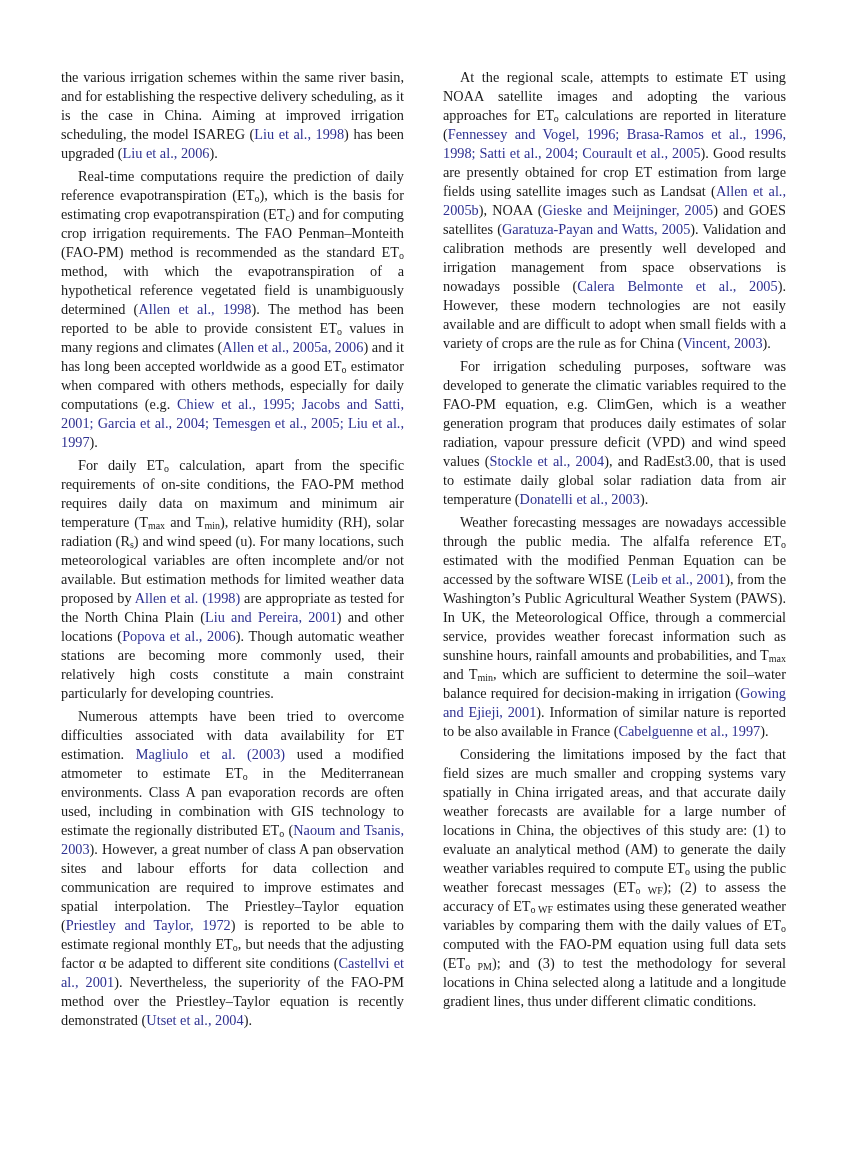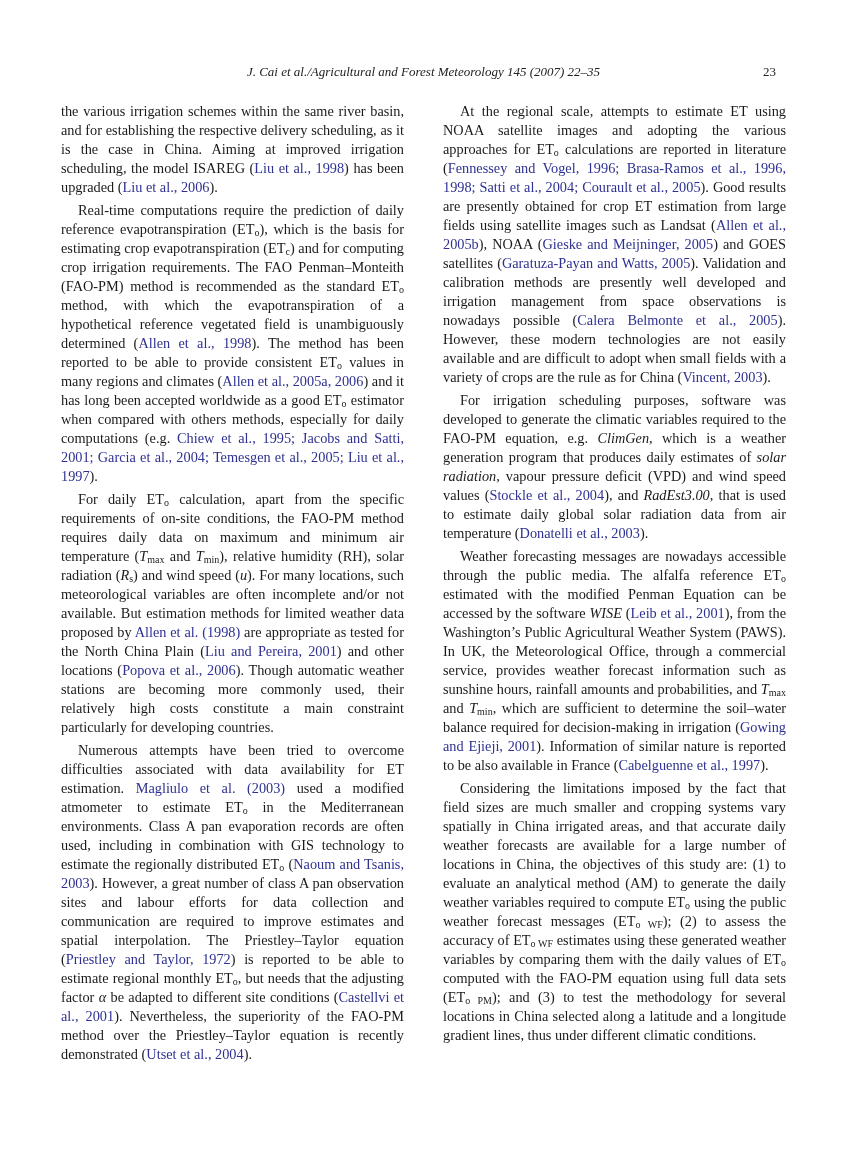--- a/index.html
+++ b/index.html
@@ -38,35 +38,31 @@
   }
   .col {
     flex: 1 1 0;
     text-align: justify;
     font-size: 14.3px;
     line-height: 19px;
   }
   .para { margin: 4px; }
   .para.indent { text-indent: 17px; }
   .cite { color: #2e3191; cursor: pointer; }
-  .it { font-style: italic; }
+  .it { }
   .sb {
     font-size: 0.7em;
     vertical-align: -0.22em;
     line-height: 0;
   }
 </style>
 </head>
 <body>
 
 <div class="page">
-  <header class="running-head">
-    <span class="head-title">J. Cai et al./Agricultural and Forest Meteorology 145 (2007) 22–35</span>
-    <span class="head-page">23</span>
-  </header>
   <main class="columns">
     <section class="col">
         <p class="para"><span>the various irrigation schemes within the same river basin, and for establishing the respective delivery scheduling, as it is the case in China. Aiming at improved irrigation scheduling, the model ISAREG (</span><span class="cite" style="color: rgb(46, 49, 145);">Liu et al., 1998</span><span>) has been upgraded (</span><span class="cite" style="color: rgb(46, 49, 145);">Liu et al., 2006</span><span>).</span></p>
         <p class="para indent"><span>Real-time computations require the prediction of daily reference evapotranspiration (ET</span><span class="sb">o</span><span>), which is the basis for estimating crop evapotranspiration (ET</span><span class="sb">c</span><span>) and for computing crop irrigation requirements. The FAO Penman–Monteith (FAO-PM) method is recommended as the standard ET</span><span class="sb">o</span><span> method, with which the evapotranspiration of a hypothetical reference vegetated field is unambiguously determined (</span><span class="cite" style="color: rgb(46, 49, 145);">Allen et al., 1998</span><span>). The method has been reported to be able to provide consistent ET</span><span class="sb">o</span><span> values in many regions and climates (</span><span class="cite" style="color: rgb(46, 49, 145);">Allen et al., 2005a, 2006</span><span>) and it has long been accepted worldwide as a good ET</span><span class="sb">o</span><span> estimator when compared with others methods, especially for daily computations (e.g. </span><span class="cite" style="color: rgb(46, 49, 145);">Chiew et al., 1995; Jacobs and Satti, 2001; Garcia et al., 2004; Temesgen et al., 2005; Liu et al., 1997</span><span>).</span></p>
         <p class="para indent"><span>For daily ET</span><span class="sb">o</span><span> calculation, apart from the specific requirements of on-site conditions, the FAO-PM method requires daily data on maximum and minimum air temperature (</span><span class="it">T</span><span class="sb">max</span><span> and </span><span class="it">T</span><span class="sb">min</span><span>), relative humidity (RH), solar radiation (</span><span class="it">R</span><span class="sb">s</span><span>) and wind speed (</span><span class="it">u</span><span>). For many locations, such meteorological variables are often incomplete and/or not available. But estimation methods for limited weather data proposed by </span><span class="cite" style="color: rgb(46, 49, 145);">Allen et al. (1998)</span><span> are appropriate as tested for the North China Plain (</span><span class="cite" style="color: rgb(46, 49, 145);">Liu and Pereira, 2001</span><span>) and other locations (</span><span class="cite" style="color: rgb(46, 49, 145);">Popova et al., 2006</span><span>). Though automatic weather stations are becoming more commonly used, their relatively high costs constitute a main constraint particularly for developing countries.</span></p>
         <p class="para indent"><span>Numerous attempts have been tried to overcome difficulties associated with data availability for ET estimation. </span><span class="cite" style="color: rgb(46, 49, 145);">Magliulo et al. (2003)</span><span> used a modified atmometer to estimate ET</span><span class="sb">o</span><span> in the Mediterranean environments. Class A pan evaporation records are often used, including in combination with GIS technology to estimate the regionally distributed ET</span><span class="sb">o</span><span> (</span><span class="cite" style="color: rgb(46, 49, 145);">Naoum and Tsanis, 2003</span><span>). However, a great number of class A pan observation sites and labour efforts for data collection and communication are required to improve estimates and spatial interpolation. The Priestley–Taylor equation (</span><span class="cite" style="color: rgb(46, 49, 145);">Priestley and Taylor, 1972</span><span>) is reported to be able to estimate regional monthly ET</span><span class="sb">o</span><span>, but needs that the adjusting factor </span><span class="it">α</span><span> be adapted to different site conditions (</span><span class="cite" style="color: rgb(46, 49, 145);">Castellvi et al., 2001</span><span>). Nevertheless, the superiority of the FAO-PM method over the Priestley–Taylor equation is recently demonstrated (</span><span class="cite" style="color: rgb(46, 49, 145);">Utset et al., 2004</span><span>).</span></p>
       </section>
     <section class="col">
         <p class="para indent"><span>At the regional scale, attempts to estimate ET using NOAA satellite images and adopting the various approaches for ET</span><span class="sb">o</span><span> calculations are reported in literature (</span><span class="cite" style="color: rgb(46, 49, 145);">Fennessey and Vogel, 1996; Brasa-Ramos et al., 1996, 1998; Satti et al., 2004; Courault et al., 2005</span><span>). Good results are presently obtained for crop ET estimation from large fields using satellite images such as Landsat (</span><span class="cite" style="color: rgb(46, 49, 145);">Allen et al., 2005b</span><span>), NOAA (</span><span class="cite" style="color: rgb(46, 49, 145);">Gieske and Meijninger, 2005</span><span>) and GOES satellites (</span><span class="cite" style="color: rgb(46, 49, 145);">Garatuza-Payan and Watts, 2005</span><span>). Validation and calibration methods are presently well developed and irrigation management from space observations is nowadays possible (</span><span class="cite" style="color: rgb(46, 49, 145);">Calera Belmonte et al., 2005</span><span>). However, these modern technologies are not easily available and are difficult to adopt when small fields with a variety of crops are the rule as for China (</span><span class="cite" style="color: rgb(46, 49, 145);">Vincent, 2003</span><span>).</span></p>
         <p class="para indent"><span>For irrigation scheduling purposes, software was developed to generate the climatic variables required to the FAO-PM equation, e.g. </span><span class="it">ClimGen</span><span>, which is a weather generation program that produces daily estimates of </span><span class="it">solar radiation</span><span>, vapour pressure deficit (VPD) and wind speed values (</span><span class="cite" style="color: rgb(46, 49, 145);">Stockle et al., 2004</span><span>), and </span><span class="it">RadEst3.00</span><span>, that is used to estimate daily global solar radiation data from air temperature (</span><span class="cite" style="color: rgb(46, 49, 145);">Donatelli et al., 2003</span><span>).</span></p>

